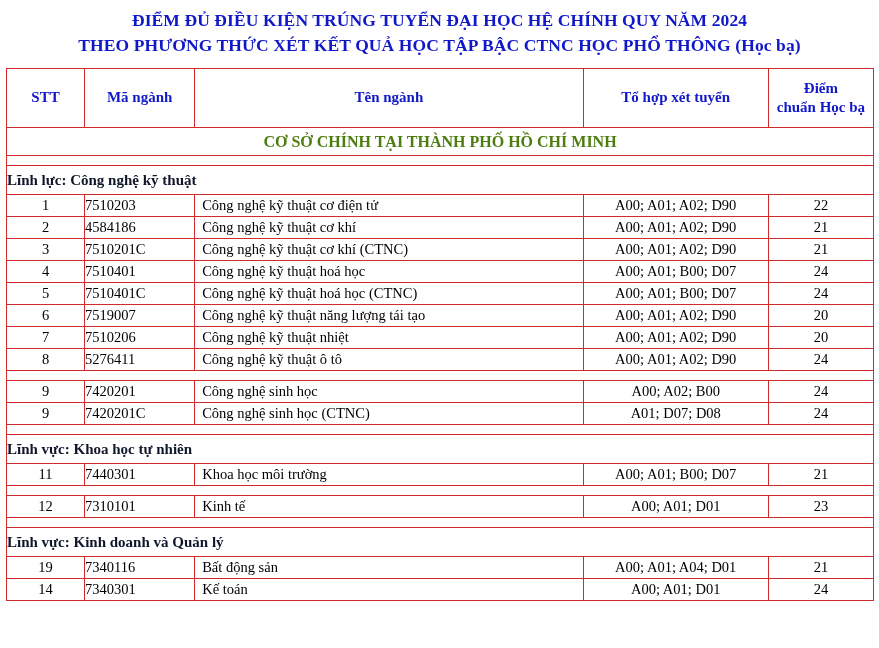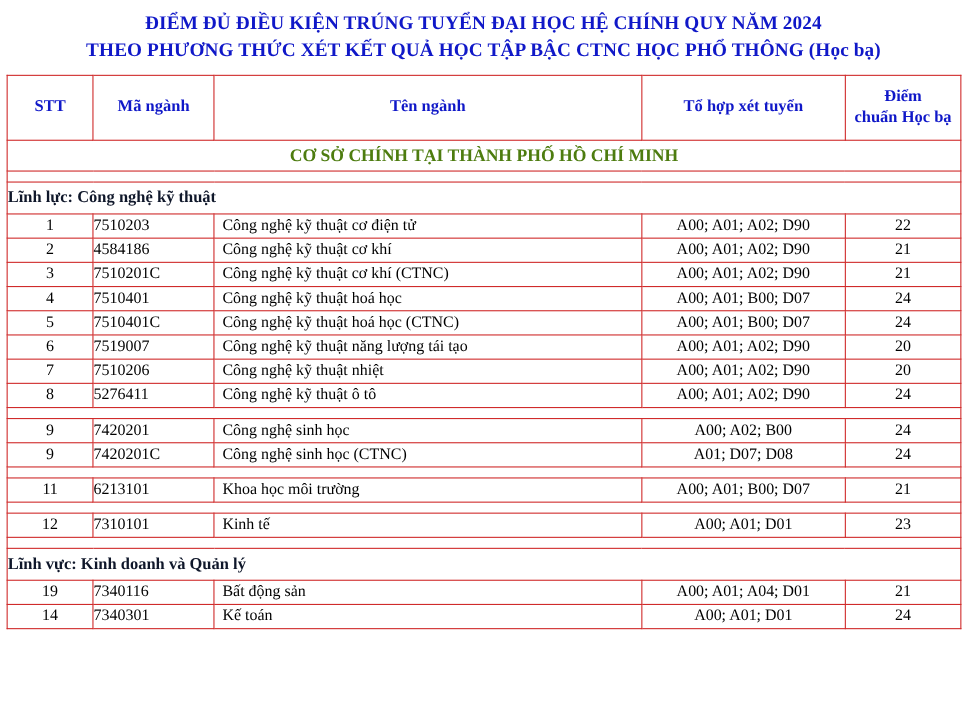--- a/index.html
+++ b/index.html
@@ -205,23 +205,26 @@
         <td class="c-stt">9</td>
         <td class="c-ma">7420201C</td>
         <td class="c-ten">Công nghệ sinh học (CTNC)</td>
         <td class="c-tohop">A01; D07; D08</td>
         <td class="c-diem">24</td>
       </tr>
       <tr class="spacer-row">
         <td colspan="5"></td>
       </tr>
 
+      <tr class="field-row">
+        <td colspan="5">Lĩnh vực: Khoa học tự nhiên</td>
+      </tr>
       <tr class="data-row">
         <td class="c-stt">11</td>
-        <td class="c-ma">6213101</td>
+        <td class="c-ma">7440301</td>
         <td class="c-ten">Khoa học môi trường</td>
         <td class="c-tohop">A00; A01; B00; D07</td>
         <td class="c-diem">21</td>
       </tr>
       <tr class="spacer-row">
         <td colspan="5"></td>
       </tr>
 
       <tr class="data-row">
         <td class="c-stt">12</td>

